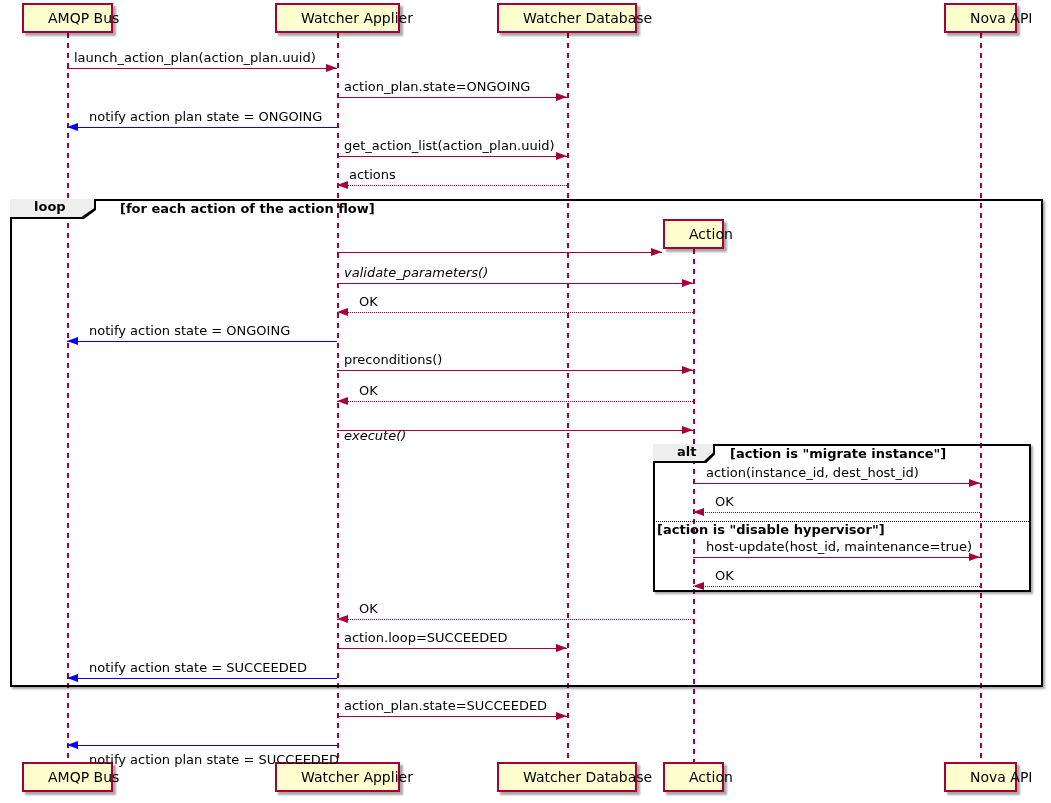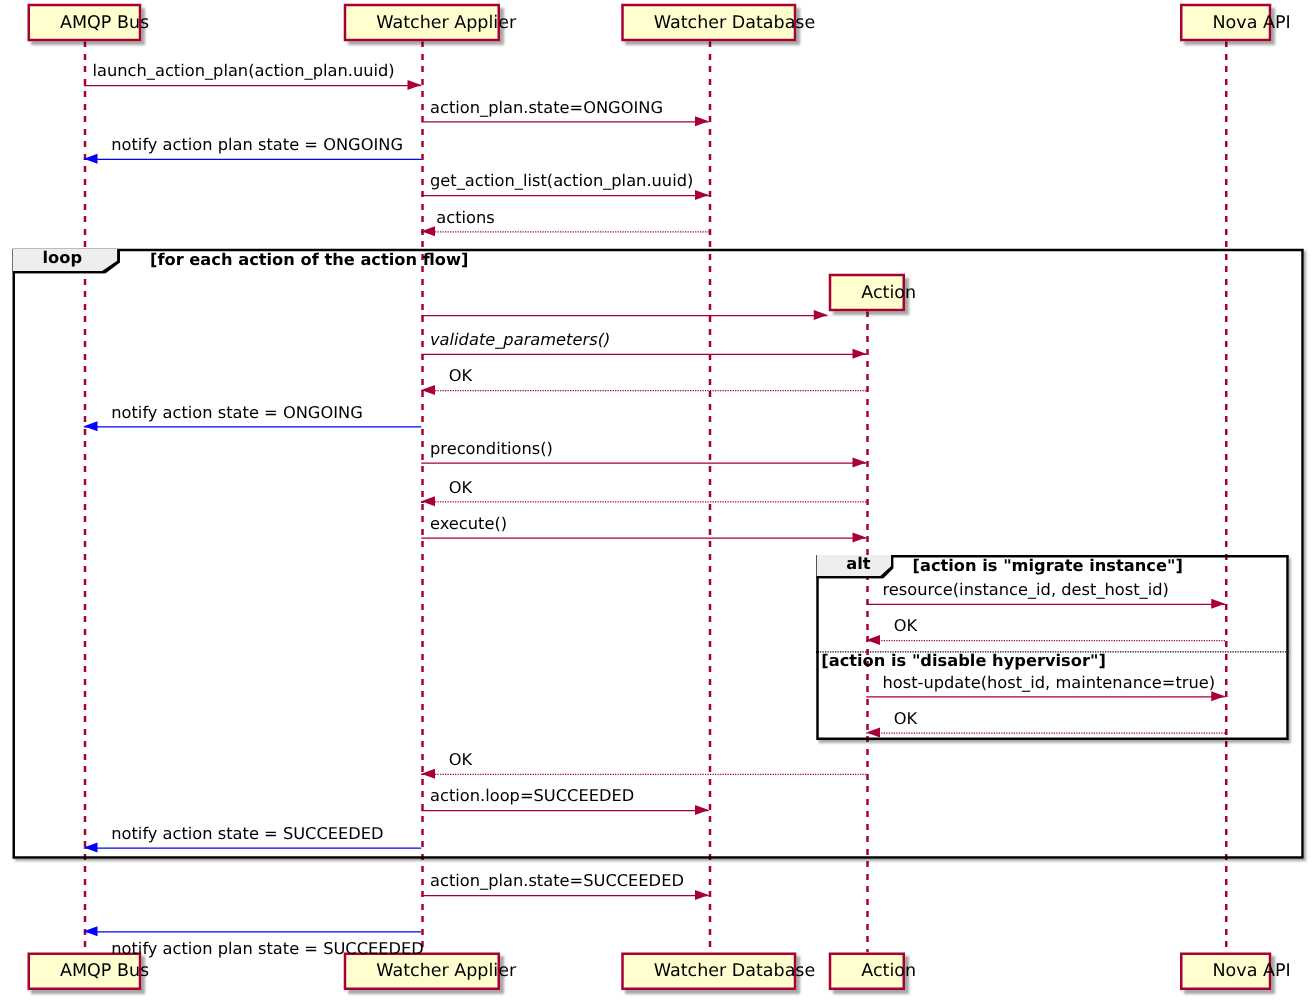--- a/index.html
+++ b/index.html
@@ -114,24 +114,24 @@
     <div class="ah-l" style="top: 337px; left: 67px; border-right-color: rgb(0, 0, 255);"></div>
     <div class="mlabel" style="left: 89px; top: 323px;">notify action state = ONGOING</div>
     <div class="mline" style="left: 337px; top: 370px; width: 356px; height: 1px; background: rgb(168, 0, 54);"></div>
     <div class="ah-r" style="top: 366px; left: 682px; border-left-color: rgb(168, 0, 54);"></div>
     <div class="mlabel" style="left: 344px; top: 352px;">preconditions()</div>
     <div class="mline" style="left: 337px; top: 401px; width: 356px; height: 0px; border-top: 1px dotted rgb(168, 0, 54);"></div>
     <div class="ah-l" style="top: 397px; left: 337px; border-right-color: rgb(168, 0, 54);"></div>
     <div class="mlabel" style="left: 359px; top: 383px;">OK</div>
     <div class="mline" style="left: 337px; top: 430px; width: 356px; height: 1px; background: rgb(168, 0, 54);"></div>
     <div class="ah-r" style="top: 426px; left: 682px; border-left-color: rgb(168, 0, 54);"></div>
-    <div class="mlabel" style="left: 344px; top: 412px;">execute()</div>
+    <div class="mlabel" style="left: 344px; top: 428px; font-style: italic;">execute()</div>
     <div class="mline" style="left: 693px; top: 483px; width: 287px; height: 1px; background: rgb(168, 0, 54);"></div>
     <div class="ah-r" style="top: 479px; left: 969px; border-left-color: rgb(168, 0, 54);"></div>
-    <div class="mlabel" style="left: 706px; top: 465px;">resource(instance_id, dest_host_id)</div>
+    <div class="mlabel" style="left: 706px; top: 465px;">action(instance_id, dest_host_id)</div>
     <div class="mline" style="left: 693px; top: 512px; width: 287px; height: 0px; border-top: 1px dotted rgb(168, 0, 54);"></div>
     <div class="ah-l" style="top: 508px; left: 693px; border-right-color: rgb(168, 0, 54);"></div>
     <div class="mlabel" style="left: 715px; top: 494px;">OK</div>
     <div class="mline" style="left: 693px; top: 557px; width: 287px; height: 1px; background: rgb(168, 0, 54);"></div>
     <div class="ah-r" style="top: 553px; left: 969px; border-left-color: rgb(168, 0, 54);"></div>
     <div class="mlabel" style="left: 706px; top: 539px;">host-update(host_id, maintenance=true)</div>
     <div class="mline" style="left: 693px; top: 586px; width: 287px; height: 0px; border-top: 1px dotted rgb(168, 0, 54);"></div>
     <div class="ah-l" style="top: 582px; left: 693px; border-right-color: rgb(168, 0, 54);"></div>
     <div class="mlabel" style="left: 715px; top: 568px;">OK</div>
     <div class="mline" style="left: 337px; top: 619px; width: 356px; height: 0px; border-top: 1px dotted rgb(168, 0, 54);"></div>

